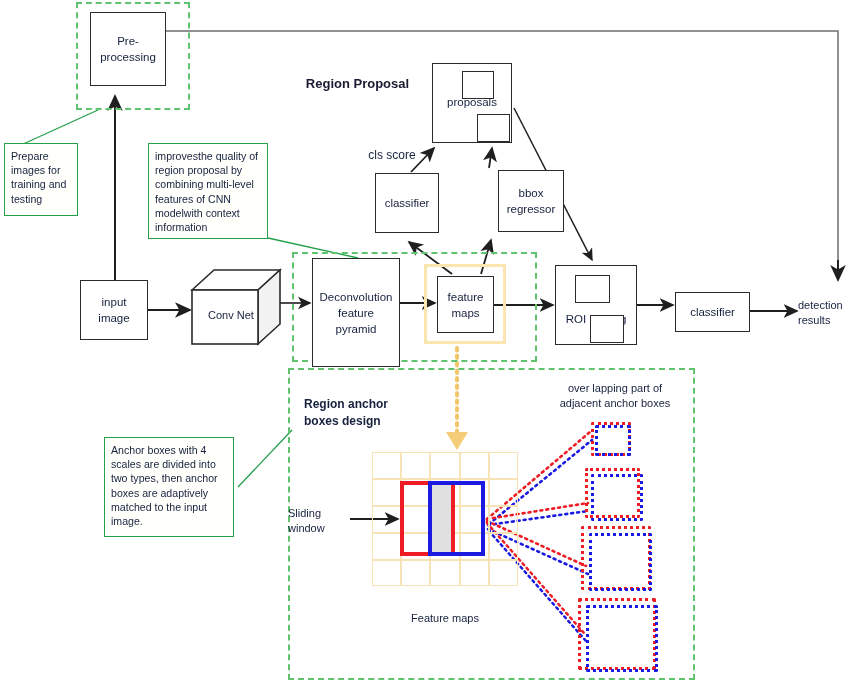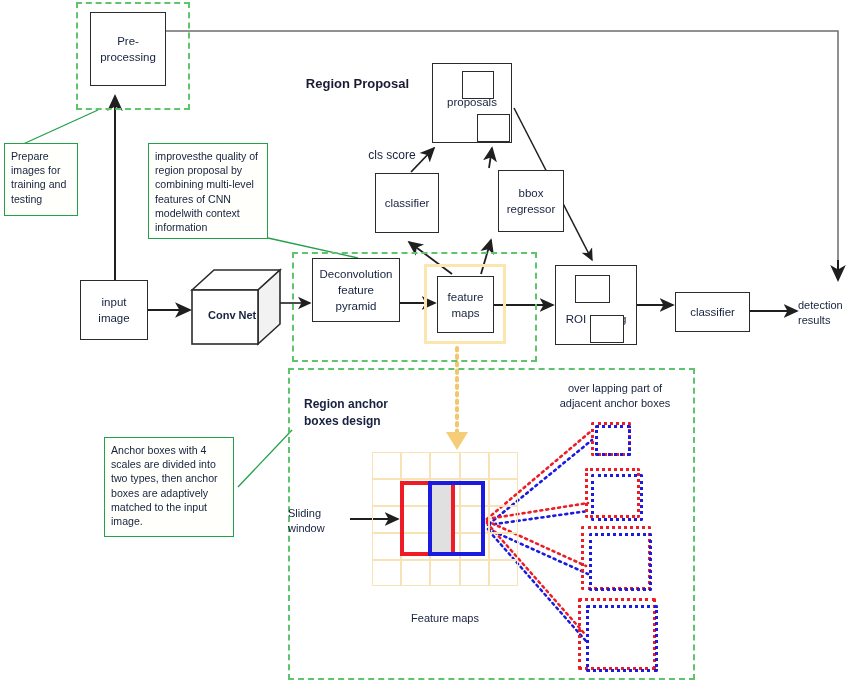--- a/index.html
+++ b/index.html
@@ -18,21 +18,21 @@
   .dashbox{position:absolute;box-sizing:border-box;border:2.4px dashed #5fc46d;background:transparent;}
   .yelbox{position:absolute;box-sizing:border-box;border:3px solid #fbe6b0;background:transparent;}
   .innerbox{position:absolute;box-sizing:border-box;border:1.6px solid #2b2b2b;background:#fff;}
   .rpn-title{position:absolute;font-weight:bold;font-size:13px;line-height:19px;color:#1a1a33;text-align:center;margin-top:12px;}
   .gridcell{position:absolute;box-sizing:border-box;border:1px solid #f7e3b5;}
   .redwin{position:absolute;box-sizing:border-box;border:4px solid #ee1c25;background:transparent;}
   .bluewin{position:absolute;box-sizing:border-box;border:4px solid #1a1ae0;background:transparent;}
   .greyfill{position:absolute;background:#e0e0e0;}
   .anc-red{position:absolute;box-sizing:border-box;border:3px dotted #ee1c25;border-radius:2px;}
   .anc-blue{position:absolute;box-sizing:border-box;border:3px dotted #1a1ae0;border-radius:2px;}
-  .cube{position:absolute;font-weight:bold;}
+  .cube{position:absolute;}
 </style>
 </head>
 <body>
 
 <div id="stage">
 
   <svg id="canvas" viewBox="0 0 850 681">
     <defs>
       <marker id="ah" markerWidth="9" markerHeight="9" refX="7.5" refY="4.5" orient="auto">
         <path d="M0,0.6 L8.5,4.5 L0,8.4 L2.2,4.5 Z" fill="#1f1f1f"></path>
@@ -172,21 +172,21 @@
     <svg width="92" height="78" viewBox="0 0 92 78">
       <polygon points="2,22 24,2 90,2 68,22" fill="#ffffff" stroke="#2b2b2b" stroke-width="1.6"></polygon>
       <polygon points="68,22 90,2 90,56 68,76" fill="#f2f2f2" stroke="#2b2b2b" stroke-width="1.6"></polygon>
       <rect x="2" y="22" width="66" height="54" fill="#ffffff" stroke="#2b2b2b" stroke-width="1.6"></rect>
     </svg>
     <span class="lbl" style="left:18px;top:40px;width:74px;text-align:left;">Conv Net</span>
   </div>
 
   <div class="dashbox" style="left:292px;top:252px;width:245px;height:110px;"></div>
 
-  <div class="box" style="left:312px;top:258px;width:88px;height:64px;flex-direction:column;">
+  <div class="box" style="left:312px;top:258px;width:88px;height:109px;flex-direction:column;">
     <span>Deconvolution</span>
     <span>feature</span>
     <span>pyramid</span>
   </div>
 
   <div class="yelbox" style="left:424px;top:264px;width:82px;height:80px;"></div>
 
   <div class="box" style="left:437px;top:276px;width:57px;height:57px;flex-direction:column;">
     <span>feature</span>
     <span>maps</span>

